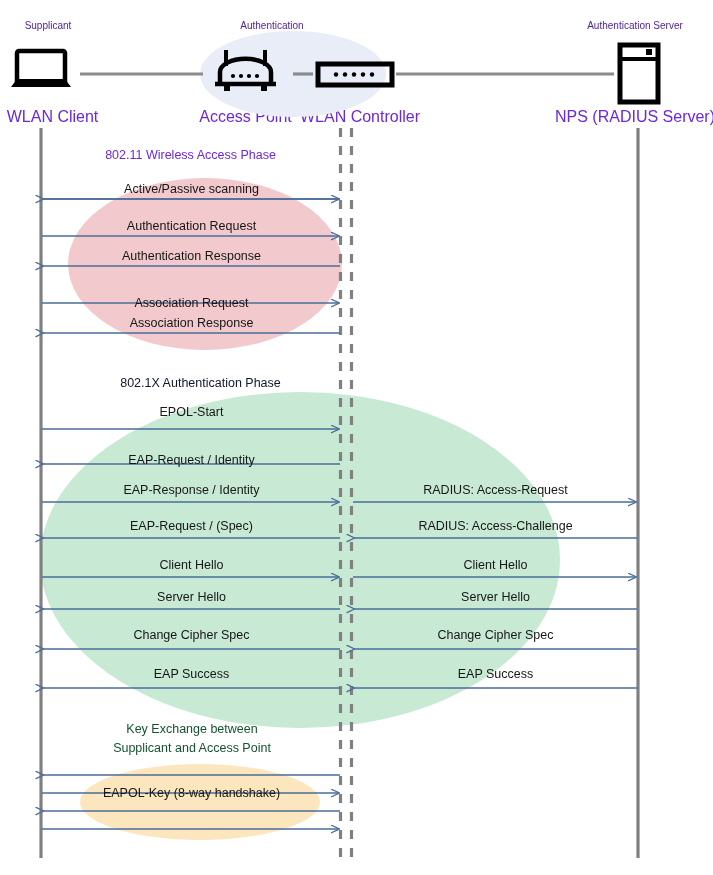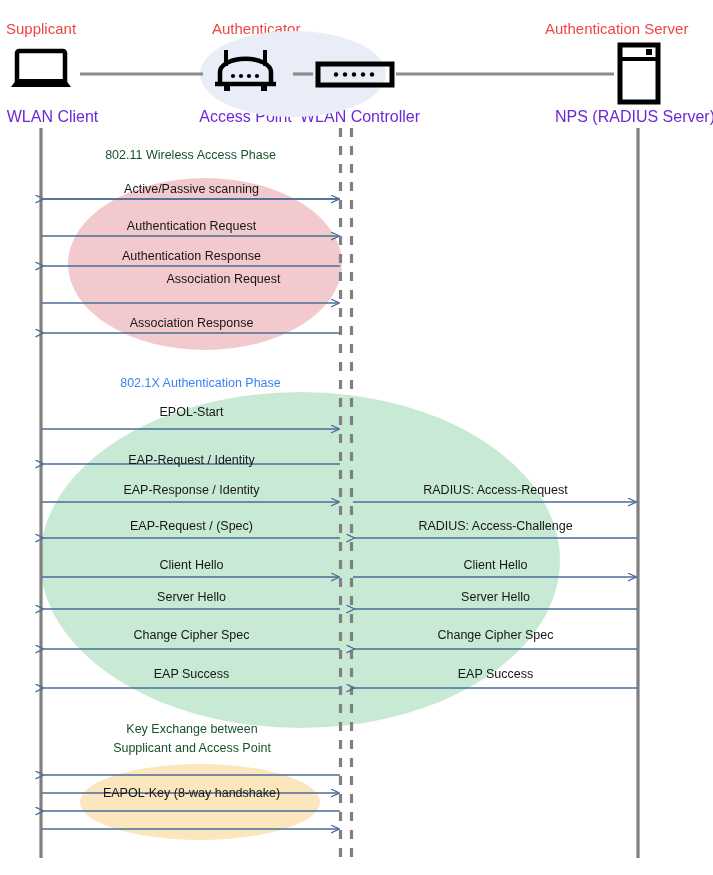--- a/index.html
+++ b/index.html
@@ -4,22 +4,22 @@
 <style>
   html,body{margin:0;padding:0;background:#ffffff;}
   body{
     font-family:"Liberation Sans","DejaVu Sans",sans-serif;
     width:713px;height:875px;position:relative;overflow:hidden;
     color:#1a1a1a;
   }
   #diagram{position:absolute;left:0;top:0;width:713px;height:875px;}
 
   .hdr-title{
-    position:absolute;font-size:15px;color:#ef4444;
-    white-space:nowrap;
+    position:absolute;font-size:10px;color:#4c1d95;
+    white-space:nowrap;text-align:center;
   }
   .node-label{
     position:absolute;font-size:16px;color:#6d28d9;
     white-space:nowrap;text-align:center;
   }
 
   .phase-title{
     position:absolute;font-size:12.5px;white-space:nowrap;
     text-align:center;line-height:19px;font-weight:400;
   }
@@ -27,21 +27,21 @@
     position:absolute;font-size:12.5px;color:#161616;
     white-space:nowrap;text-align:center;
   }
 </style>
 </head>
 <body>
 
 <div id="diagram">
 
   <div class="hdr-title" style="left:6px;top:20px;width:84px;">Supplicant</div>
-  <div class="hdr-title" style="left:212px;top:20px;width:120px;">Authenticator</div>
+  <div class="hdr-title" style="left:212px;top:20px;width:120px;">Authentication</div>
   <div class="hdr-title" style="left:545px;top:20px;width:180px;">Authentication Server</div>
 
   <div class="node-label" style="left:5px;top:108px;width:95px;">WLAN Client</div>
   <div class="node-label" style="left:198px;top:108px;width:95px;">Access Point</div>
   <div class="node-label" style="left:296px;top:108px;width:128px;">WLAN Controller</div>
   <div class="node-label" style="left:550px;top:108px;width:170px;">NPS (RADIUS Server)</div>
 
   <svg width="713" height="875" style="position:absolute;left:0;top:0;">
     <defs>
       <marker id="arrR" markerWidth="9" markerHeight="9" refX="8" refY="4.5" orient="auto" markerUnits="userSpaceOnUse">
@@ -122,33 +122,33 @@
     <line x1="42" y1="829" x2="339" y2="829" stroke="#4a6c99" stroke-width="1.5" marker-end="url(#arrR)"></line>
 
     <line x1="353" y1="502" x2="636" y2="502" stroke="#4a6c99" stroke-width="1.5" marker-end="url(#arrR)"></line>
     <line x1="637" y1="538" x2="354" y2="538" stroke="#4a6c99" stroke-width="1.5" marker-end="url(#arrL)"></line>
     <line x1="353" y1="577" x2="636" y2="577" stroke="#4a6c99" stroke-width="1.5" marker-end="url(#arrR)"></line>
     <line x1="637" y1="609" x2="354" y2="609" stroke="#4a6c99" stroke-width="1.5" marker-end="url(#arrL)"></line>
     <line x1="637" y1="649" x2="354" y2="649" stroke="#4a6c99" stroke-width="1.5" marker-end="url(#arrL)"></line>
     <line x1="637" y1="688" x2="354" y2="688" stroke="#4a6c99" stroke-width="1.5" marker-end="url(#arrL)"></line>
   </svg>
 
-  <div class="phase-title" style="left:88px;top:146px;width:205px;color:#14532d;">802.11 Wireless Access Phase</div>
+  <div class="phase-title" style="left:88px;top:146px;width:205px;color:#6d28d9;">802.11 Wireless Access Phase</div>
 
-  <div class="phase-title" style="left:98px;top:374px;width:205px;color:#3b82f6;">802.1X Authentication Phase</div>
+  <div class="phase-title" style="left:98px;top:374px;width:205px;color:#0f172a;">802.1X Authentication Phase</div>
 
   <div class="phase-title" style="left:92px;top:720px;width:200px;color:#14532d;">
     <div>Key Exchange between</div>
     <div>Supplicant and Access Point</div>
   </div>
 
   <div class="msg-label" style="left:43px;top:182px;width:297px;">Active/Passive scanning</div>
   <div class="msg-label" style="left:43px;top:219px;width:297px;">Authentication Request</div>
   <div class="msg-label" style="left:43px;top:249px;width:297px;">Authentication Response</div>
-  <div class="msg-label" style="left:43px;top:272px;width:297px;padding-left:32px;">Association Request</div>
+  <div class="msg-label" style="left:43px;top:296px;width:297px;">Association Request</div>
   <div class="msg-label" style="left:43px;top:316px;width:297px;">Association Response</div>
 
   <div class="msg-label" style="left:43px;top:405px;width:297px;">EPOL-Start</div>
   <div class="msg-label" style="left:43px;top:453px;width:297px;">EAP-Request / Identity</div>
   <div class="msg-label" style="left:43px;top:483px;width:297px;">EAP-Response / Identity</div>
   <div class="msg-label" style="left:43px;top:519px;width:297px;">EAP-Request / (Spec)</div>
   <div class="msg-label" style="left:43px;top:558px;width:297px;">Client Hello</div>
   <div class="msg-label" style="left:43px;top:590px;width:297px;">Server Hello</div>
   <div class="msg-label" style="left:43px;top:628px;width:297px;">Change Cipher Spec</div>
   <div class="msg-label" style="left:43px;top:667px;width:297px;">EAP Success</div>

